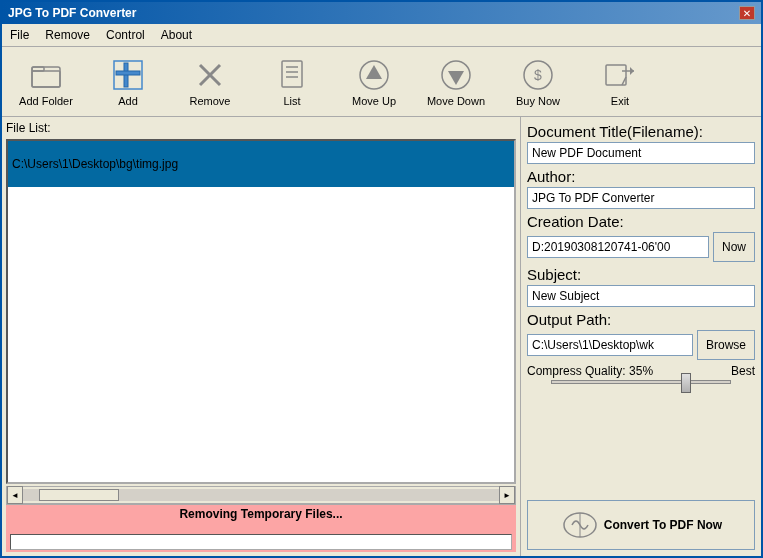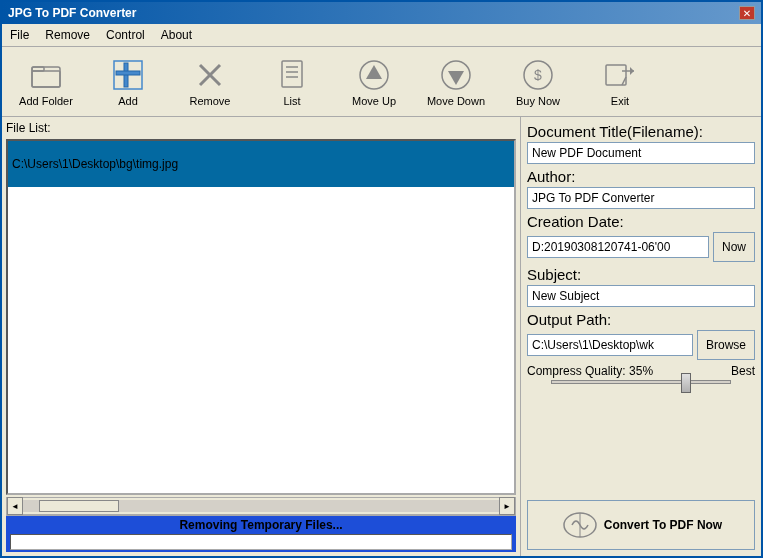--- a/index.html
+++ b/index.html
@@ -143,27 +143,27 @@
       height: 18px;
       background: #ece9d8;
       border: 1px solid #888;
       display: flex;
       align-items: center;
       justify-content: center;
       font-size: 8px;
       cursor: pointer;
     }
     .status-bar {
-      background: #1d4ed8;
+      background: #fca5a5;
       border-top: 1px solid #aaa;
       padding: 2px 4px;
       font-size: 12px;
       display: flex;
       flex-direction: column;
-      gap: 2px;
+      gap: 13px;
     }
     .status-text {
       text-align: center;
       font-weight: bold;
       font-size: 12px;
     }
     .progress-bar {
       height: 16px;
       background: white;
       border: 1px inset #aaa;

